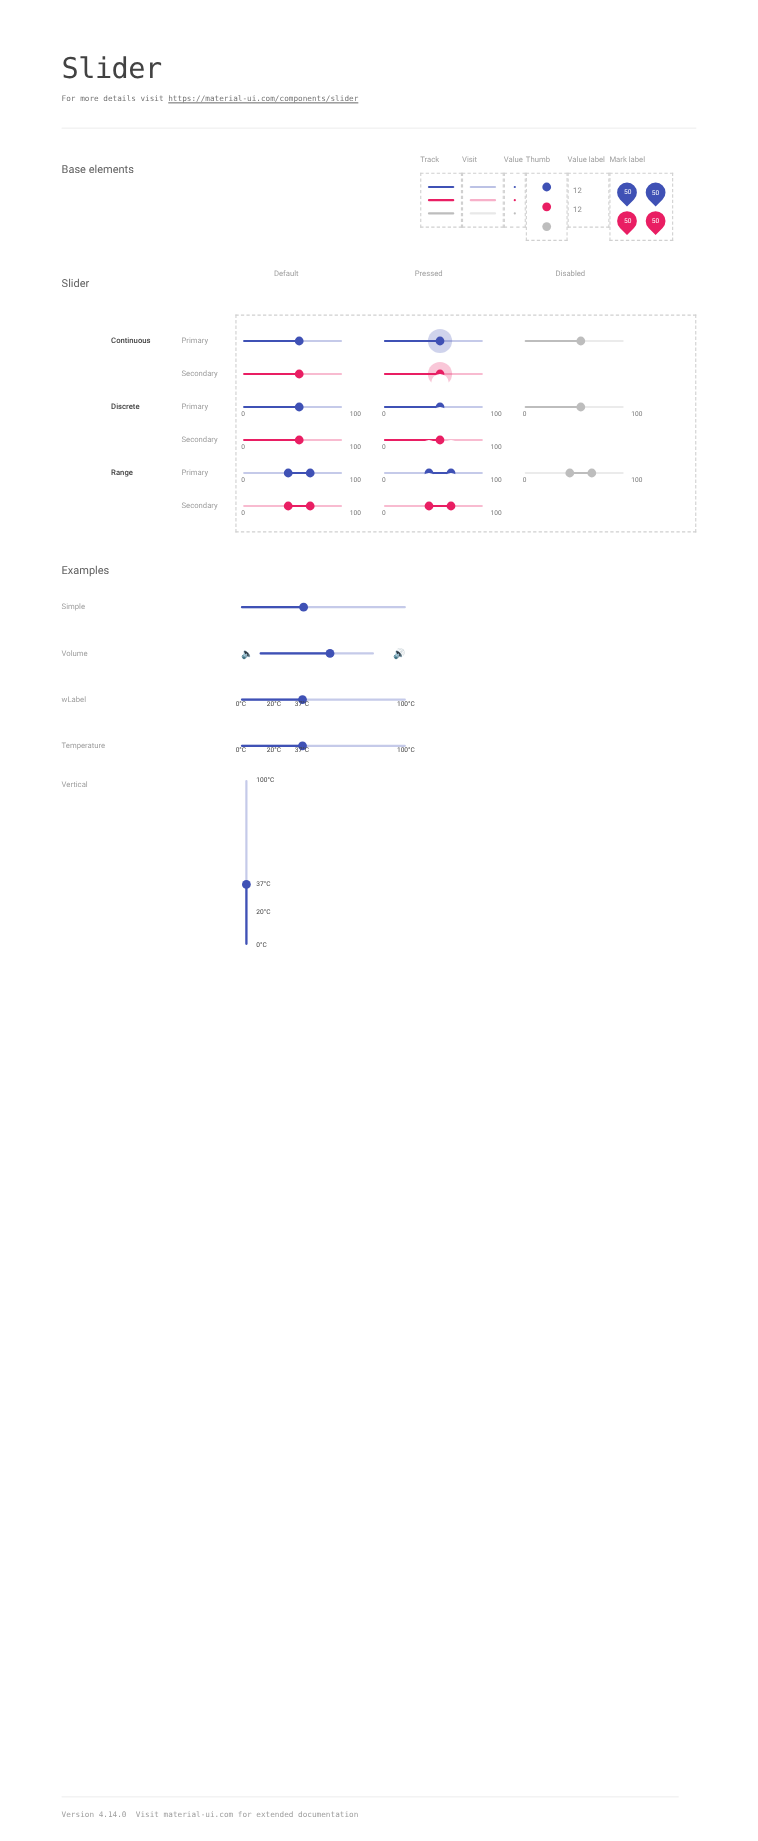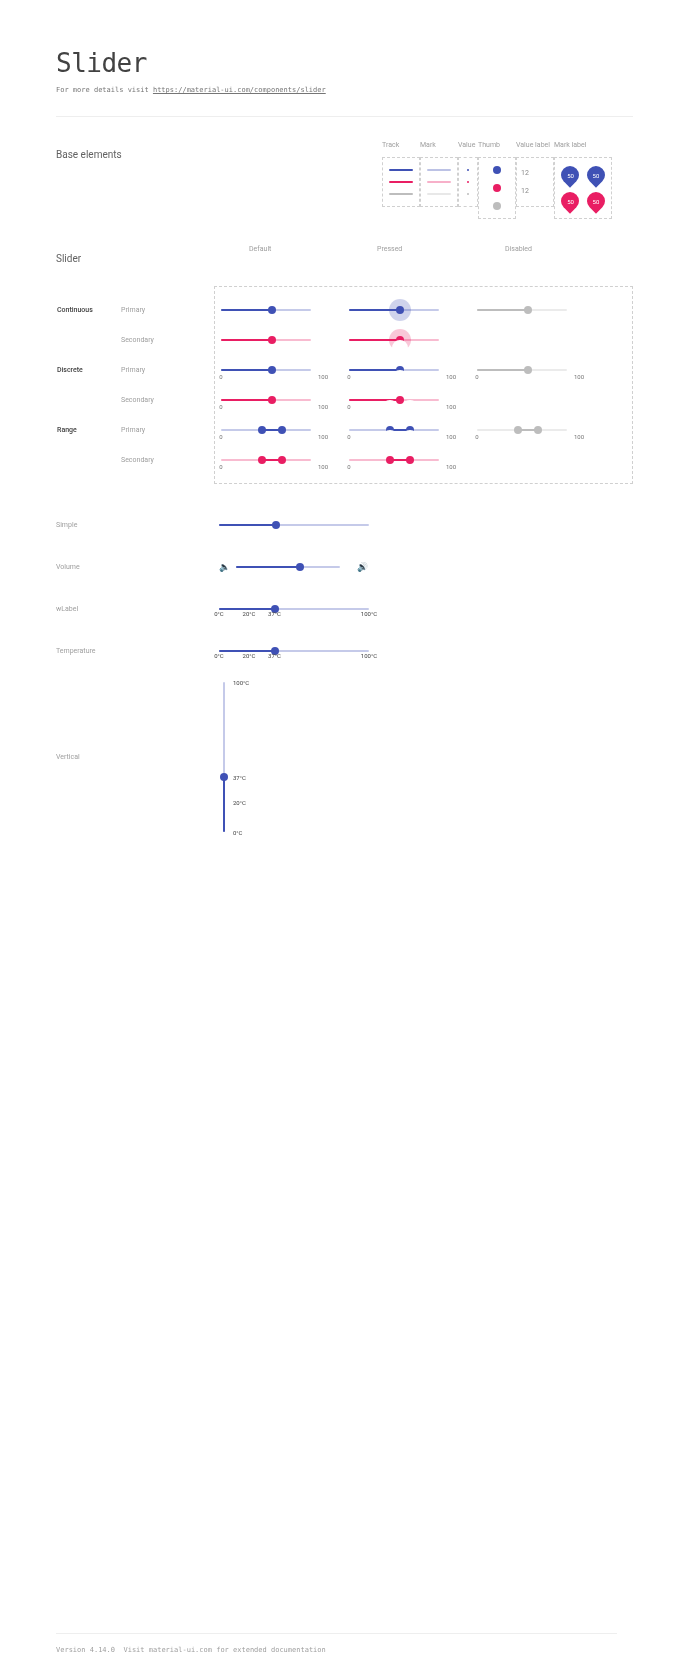--- a/index.html
+++ b/index.html
@@ -45,21 +45,21 @@
 .pin span{transform:rotate(45deg);}
 .pin.rt span{transform:rotate(-45deg);}
 
 
 .matrix-wrap{position:relative;margin-top:6px;}
 .matrix-headers{display:flex;padding-left:163px;}
 .matrix-headers > div{width:128px;font-size:7px;color:#9e9e9e;}
 .matrix-body{border:1px dashed #d0d0d0;padding:8px 0;margin-top:6px;margin-left:158px;position:relative;}
 .matrix-row{display:flex;align-items:center;min-height:30px;position:relative;padding:4px 0;}
 .left-labels{position:absolute;left:-158px;width:158px;display:flex;align-items:center;}
-.cat-label{width:64px;font-size:7px;color:#424242;font-weight:500;}
+.cat-label{width:64px;font-size:7px;color:#424242;font-weight:500;margin-left:44px;}
 .var-label{font-size:7px;color:#9e9e9e;}
 .slider-cell{width:128px;padding:0 20px 0 6px;}
 
 
 .slider{position:relative;height:22px;display:flex;align-items:center;}
 .slider .rail{position:absolute;height:2px;border-radius:1px;background:currentColor;opacity:.3;left:0;right:12px;}
 .slider .track{position:absolute;height:2px;border-radius:1px;background:currentColor;}
 .slider .thumb{position:absolute;width:8px;height:8px;border-radius:50%;background:currentColor;top:50%;transform:translate(-50%,-50%);}
 .slider .thumb.pressed::before{content:"";position:absolute;left:-7px;top:-7px;width:22px;height:22px;border-radius:50%;background:currentColor;opacity:.25;}
 .slider .num-lbl{position:absolute;top:14px;font-size:6px;color:#757575;transform:translateX(-50%);}
@@ -104,21 +104,21 @@
     <div class="base-grid">
       <div class="base-col">
         <div class="col-head">Track</div>
         <div class="dashed-box">
           <div class="track-line" style="background:var(--c-primary);"></div>
           <div class="track-line" style="background:var(--c-secondary);"></div>
           <div class="track-line" style="background:var(--c-disabled);"></div>
         </div>
       </div>
       <div class="base-col">
-        <div class="col-head">Mark</div>
+        <div class="col-head">Visit</div>
         <div class="dashed-box">
           <div class="rail-line" style="background:var(--c-primary);"></div>
           <div class="rail-line" style="background:var(--c-secondary);"></div>
           <div class="rail-line" style="background:var(--c-disabled);"></div>
         </div>
       </div>
       <div class="base-col">
         <div class="col-head">Value</div>
         <div class="dashed-box" style="min-width:20px;align-items:center;">
           <div class="mark-dot" style="background:var(--c-primary);"></div>
@@ -375,20 +375,21 @@
                 <div class="num-lbl" style="left:100%;">100</div>
               </div>
             </div>
           <div class="slider-cell"></div>
         </div>
       </div>
     </div>
   </div>
 
   <div style="margin-top:30px;">
+    <div class="section-title">Examples</div>
 
     <div class="ex-row">
       <div class="ex-lbl">Simple</div>
       <div class="ex-body">
           <div class="slider" style="color:var(--c-primary);">
             <div class="rail" style="right:0;"></div>
             <div class="track" style="left:0;width:38%;"></div>
             <div class="thumb" style="left:38%;"></div>
           </div>
         </div>
@@ -435,21 +436,21 @@
             <div class="track" style="left:0;width:37%;"></div>
             <div class="thumb" style="left:37%;"></div>
         <div class="mklbl" style="left:0%;">0°C</div>
         <div class="mklbl" style="left:20%;">20°C</div>
         <div class="mklbl" style="left:37%;">37°C</div>
         <div class="mklbl" style="left:100%;">100°C</div>
       </div>
         </div>
     </div>
 
-    <div class="ex-row" style="align-items:center;">
+    <div class="ex-row" style="align-items:flex-start;">
       <div class="ex-lbl">Vertical</div>
       <div class="ex-body">
         <div class="v-slider">
           <div class="rail"></div>
             <div class="track" style="height:37%;"></div>
             <div class="thumb" style="bottom:37%;"></div>
           <div class="vlbl" style="bottom:0;">0°C</div>
           <div class="vlbl" style="bottom:20%;">20°C</div>
           <div class="vlbl" style="bottom:37%;">37°C</div>
           <div class="vlbl" style="bottom:100%;">100°C</div>

